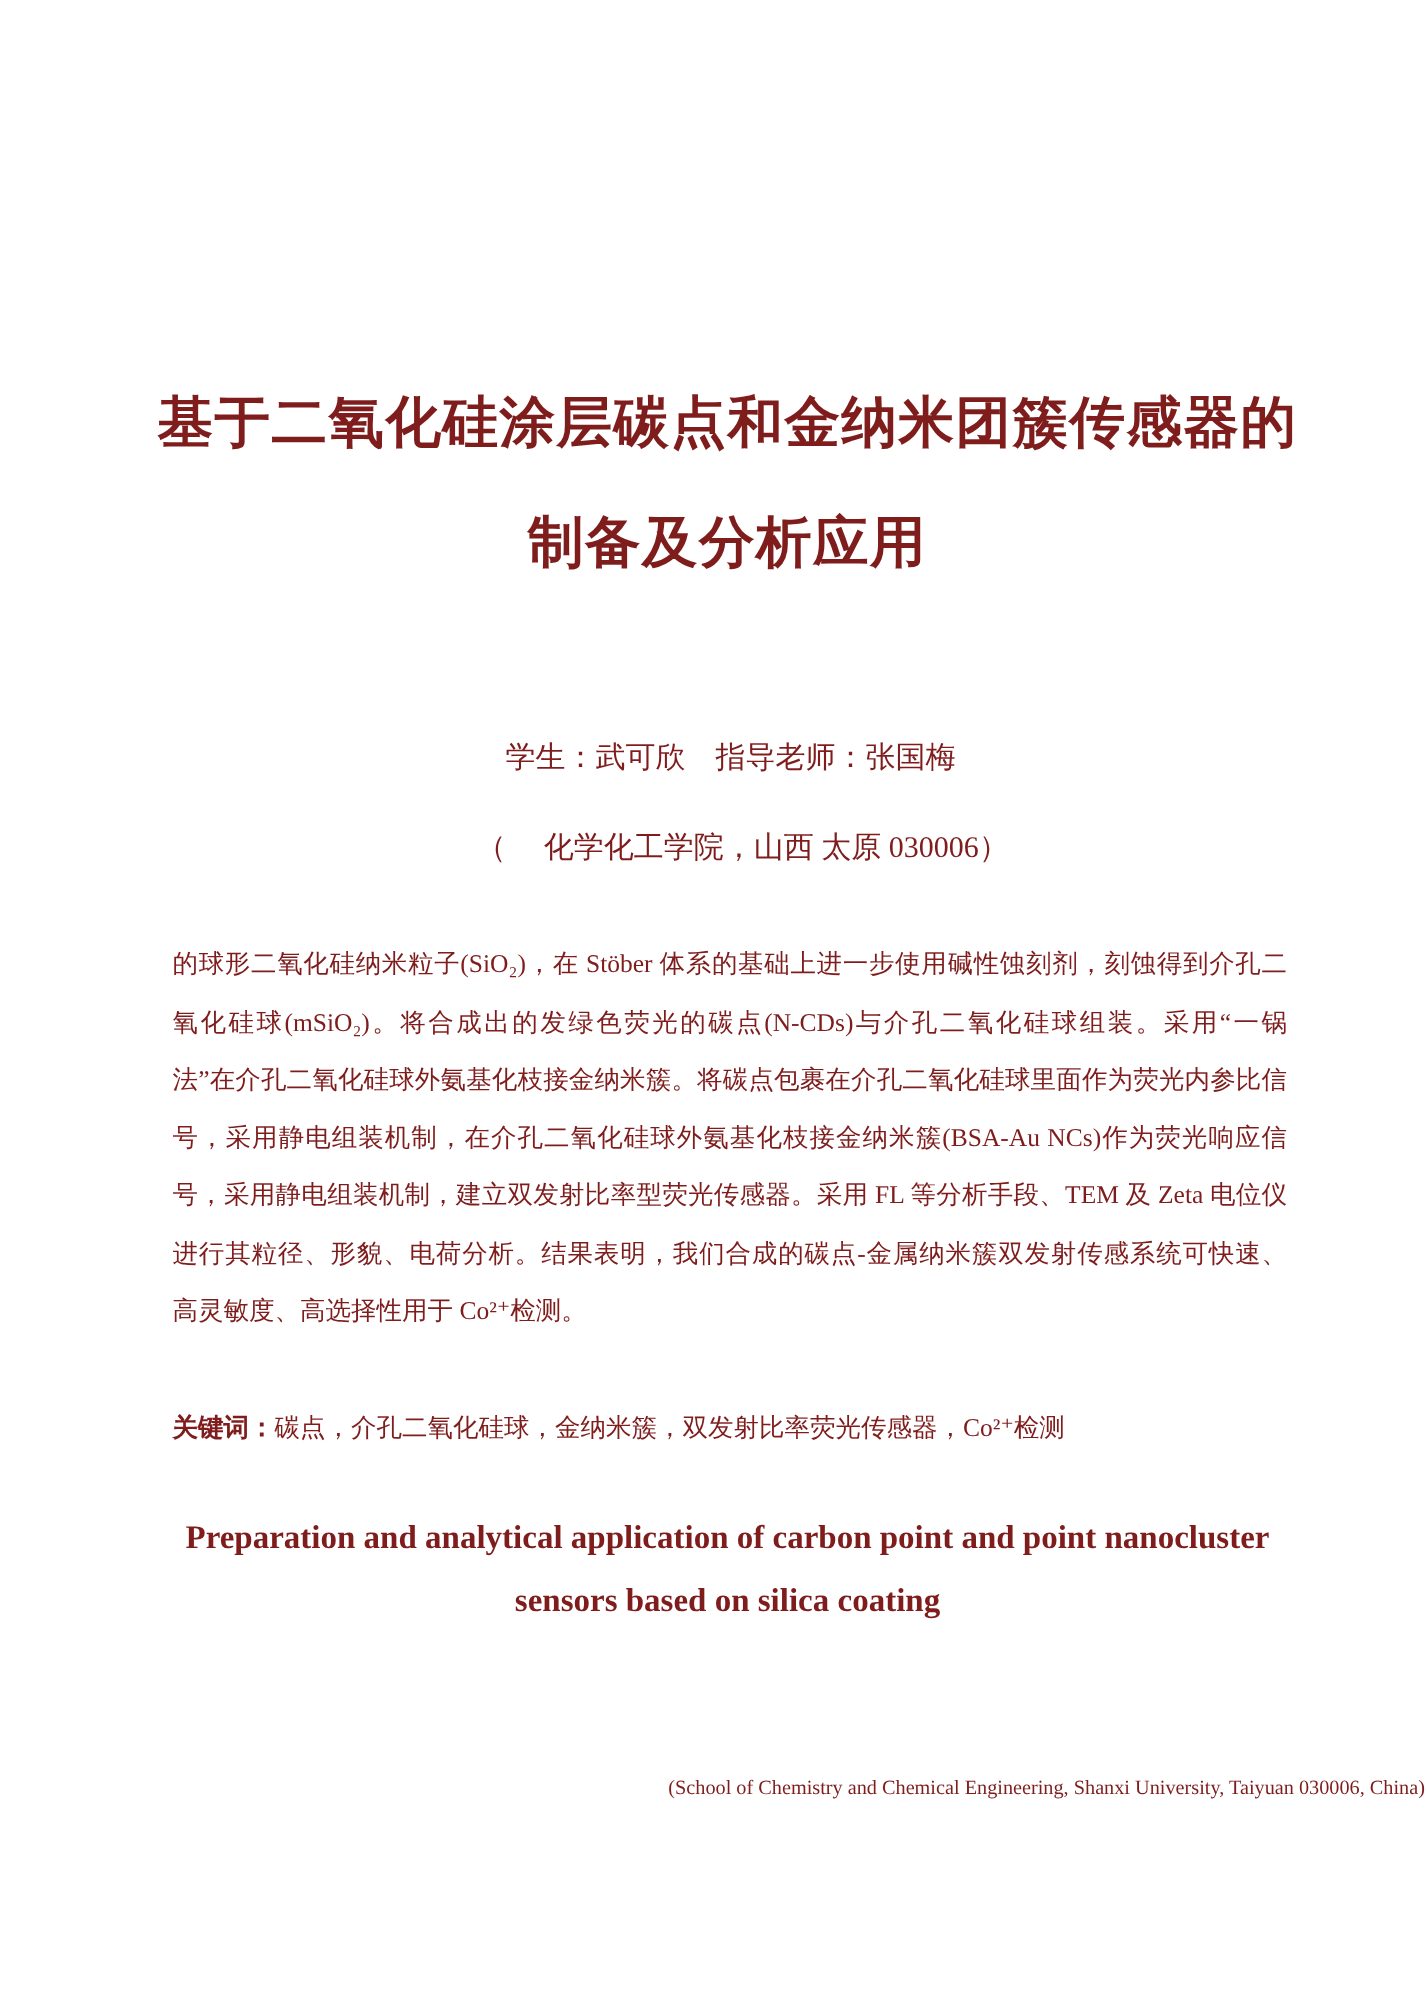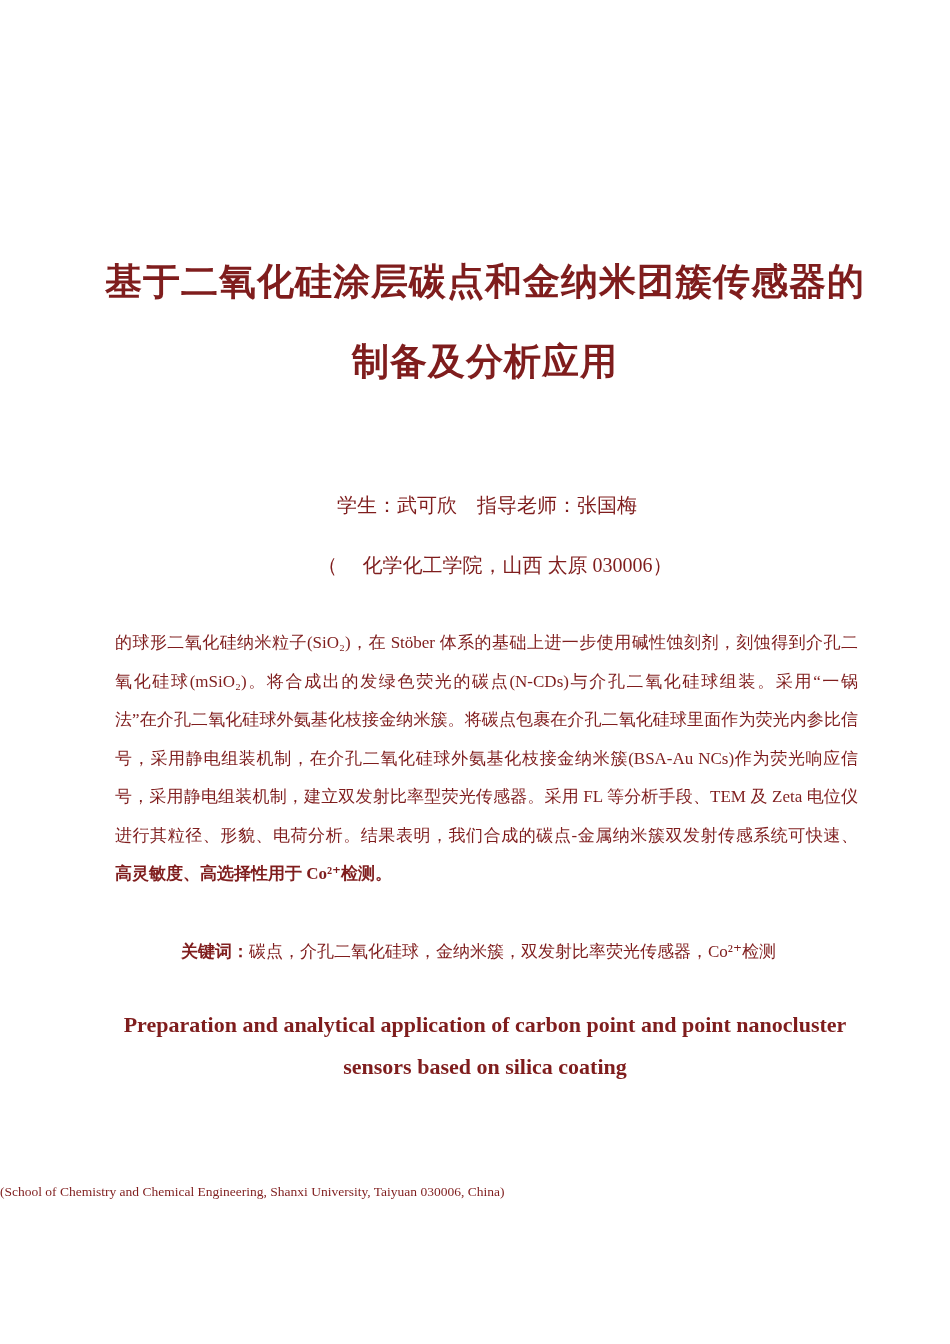--- a/index.html
+++ b/index.html
@@ -57,36 +57,35 @@
     font-size: 17px;
     line-height: 38.5px;
   }
   .abs-line {
     text-align: justify;
     text-align-last: justify;
   }
   .abs-line.last {
     text-align: right;
     text-align-last: left;
-    font-weight: bold;
   }
   .bold-label {
     font-family: "Liberation Sans", "DejaVu Sans", sans-serif;
     font-weight: bold;
     white-space: pre;
   }
   .keywords {
     position: absolute;
     top: 933px;
     left: 115px;
     right: 108px;
     font-family: "Liberation Serif", "DejaVu Serif", serif;
     font-size: 17px;
     line-height: 38.5px;
-    text-align: center;
+    text-align: left;
   }
   .title-en {
     position: absolute;
     top: 1004px;
     left: 90px;
     right: 70px;
     text-align: center;
     font-family: "Liberation Serif", "DejaVu Serif", serif;
     font-weight: bold;
     font-size: 22px;
@@ -101,21 +100,21 @@
     font-family: "Liberation Serif", "DejaVu Serif", serif;
     font-size: 16px;
     line-height: 22px;
     white-space: pre;
   }
   .affil-en {
     position: absolute;
     top: 1183px;
     left: 0;
     right: 0;
-    text-align: left;
+    text-align: right;
     font-family: "Liberation Serif", "DejaVu Serif", serif;
     font-size: 13.5px;
     line-height: 18px;
     white-space: pre;
   }
 </style>
 </head>
 <body>
 
 <div class="page">

